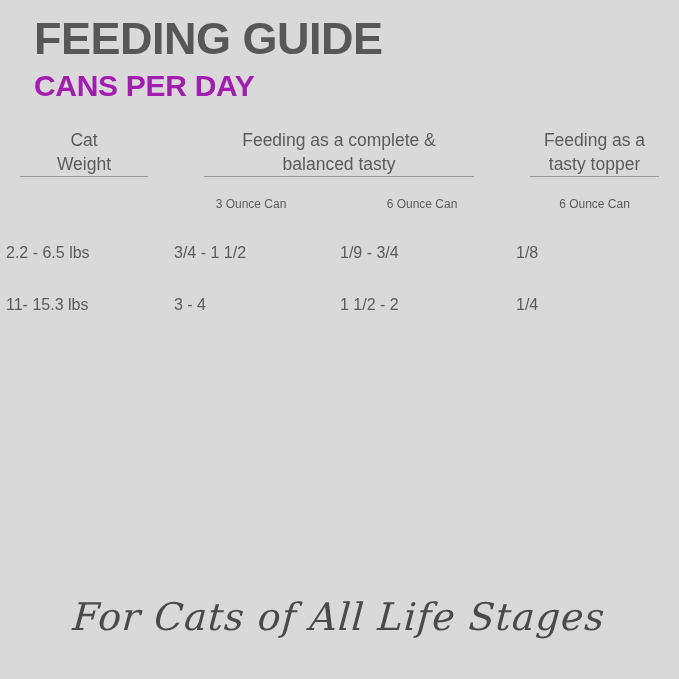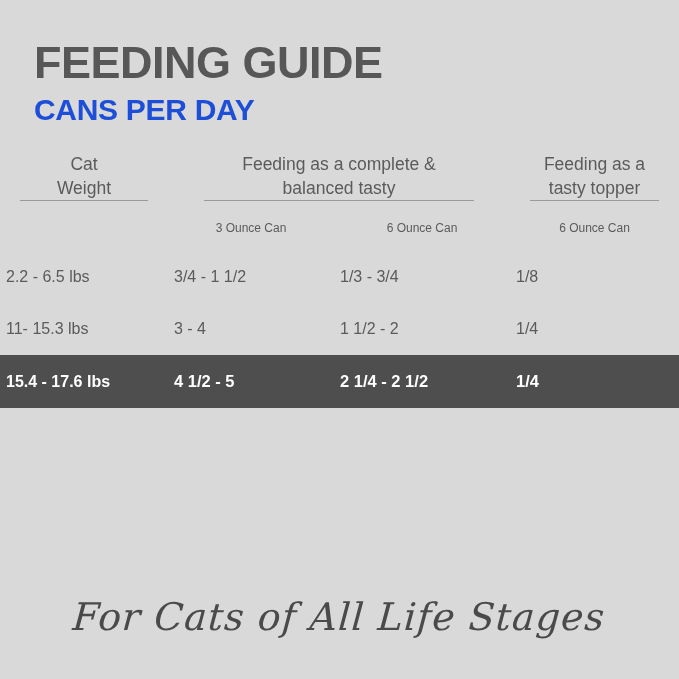--- a/index.html
+++ b/index.html
@@ -14,35 +14,35 @@
     color: #575757;
     overflow: hidden;
   }
   .page {
     position: relative;
     width: 679px;
     height: 679px;
     box-sizing: border-box;
   }
   .title-block {
-    padding: 40px 0 0 34px;
+    padding: 16px 0 0 34px;
   }
   .main-title {
     font-size: 45px;
     font-weight: bold;
     letter-spacing: -0.5px;
     color: #575757;
     line-height: 1.0;
     margin: 0;
   }
   .sub-title {
     font-size: 30px;
     font-weight: bold;
     letter-spacing: -0.3px;
-    color: #1d4ed8;
+    color: #a21caf;
     margin: 10px 0 16px 0;
     line-height: 1.0;
   }
 
   
   table.guide {
     width: 679px;
     border-collapse: collapse;
     margin-top: 22px;
     table-layout: fixed;
@@ -151,33 +151,27 @@
         <td></td>
         <td>3 Ounce Can</td>
         <td>6 Ounce Can</td>
         <td>6 Ounce Can</td>
       </tr>
     </thead>
     <tbody>
       <tr class="row light">
         <td class="wcol">2.2 - 6.5 lbs</td>
         <td>3/4 - 1 1/2</td>
-        <td>1/3 - 3/4</td>
+        <td>1/9 - 3/4</td>
         <td>1/8</td>
       </tr>
       <tr class="row light">
         <td class="wcol">11- 15.3 lbs</td>
         <td>3 - 4</td>
         <td>1 1/2 - 2</td>
-        <td>1/4</td>
-      </tr>
-      <tr class="row dark">
-        <td class="wcol">15.4 - 17.6 lbs</td>
-        <td>4 1/2 - 5</td>
-        <td>2 1/4 - 2 1/2</td>
         <td>1/4</td>
       </tr>
     </tbody>
   </table>
 
   <div class="footer">
     <span class="script">For Cats of All Life Stages</span>
   </div>
 
 </div>

